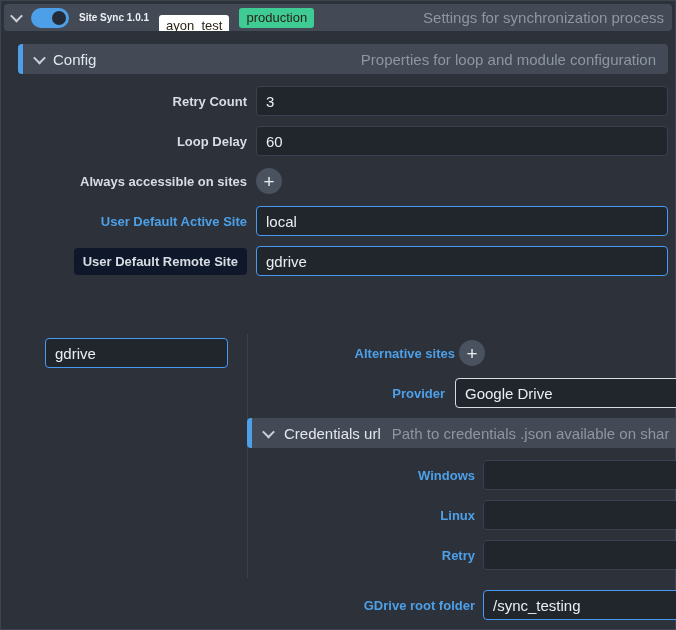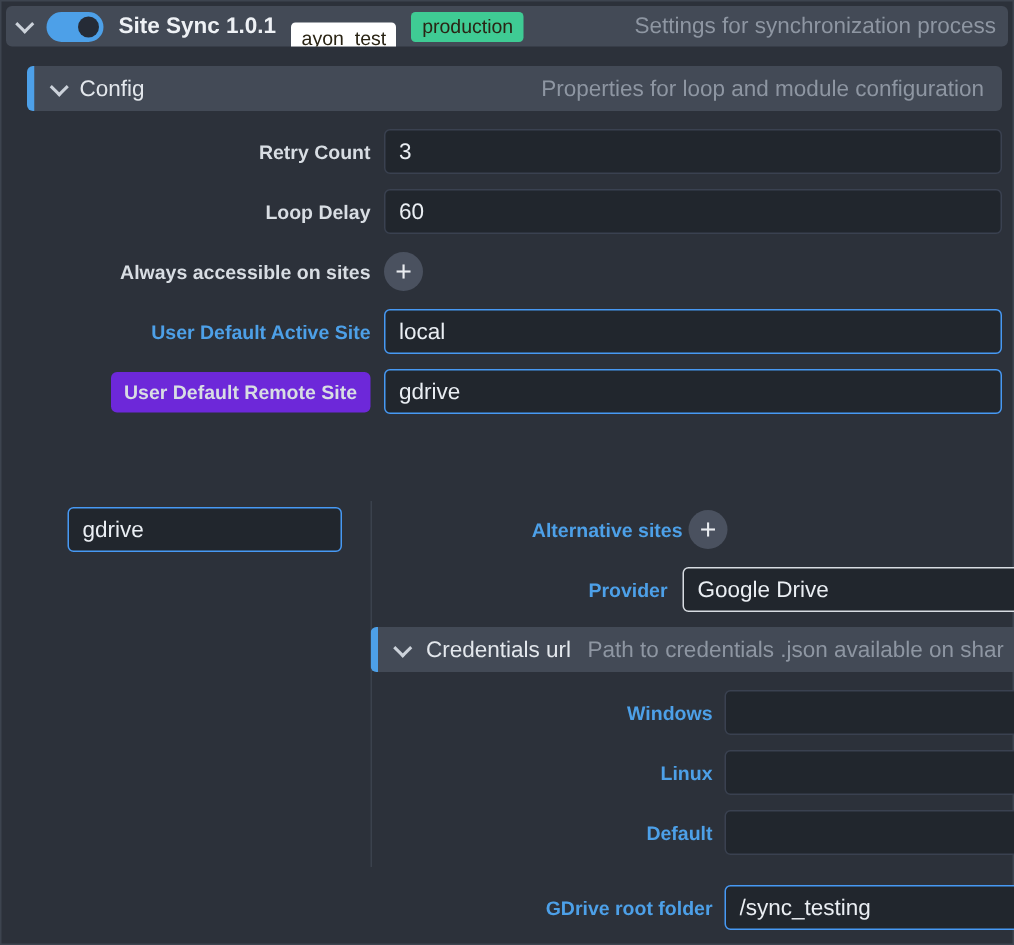--- a/index.html
+++ b/index.html
@@ -5,39 +5,39 @@
   * { margin:0; padding:0; box-sizing:border-box; }
   html,body { width:676px; height:630px; }
   body { background:#2c313a; font-family:"Liberation Sans", sans-serif; overflow:hidden; }
   #app { position:relative; width:676px; height:630px; background:#2c313a;
          box-shadow: inset 0 0 0 1px #3d444f; overflow:hidden; }
   .abs { position:absolute; }
   .bar { background:#434a56; border-radius:4px; display:flex; align-items:center; overflow:hidden; }
   .accent { border-left:5px solid #4da0e8; }
   .chev { width:9px; height:9px; border-left:2px solid #ccd2da; border-bottom:2px solid #ccd2da;
           transform:rotate(-45deg) translate(1px,-1px); flex:none; display:inline-block; }
-  .title { color:#eef1f5; font-size:15px; font-weight:700; white-space:nowrap; }
+  .title { color:#eef1f5; font-size:10px; font-weight:700; white-space:nowrap; }
   .sec-title { color:#e3e7ec; font-size:15px; white-space:nowrap; }
   .desc { color:#8e96a2; font-size:15px; white-space:nowrap; overflow:hidden; }
   .lblrow { display:flex; align-items:center; justify-content:flex-end; }
   .lbl { color:#d8dde3; font-size:13px; font-weight:600; text-align:right; white-space:nowrap; }
   .blue { color:#4da0e8; }
   .ital { }
   .inp { background:#21262d; border:1px solid #3a4150; border-radius:4px; color:#eaeef3;
          font-size:15px; padding:0 9px; height:30px; outline:none;
          font-family:"Liberation Sans", sans-serif; }
   .mod { border-color:#4799f4; }
   .plus { width:26px; height:26px; border-radius:50%; background:#4a515f; color:#e9ecf0;
           font-size:19px; display:flex; align-items:center; justify-content:center;
           border:none; line-height:1; cursor:pointer; font-family:"Liberation Sans", sans-serif; }
   .badge { height:20px; padding:0 7px; border-radius:3px; font-size:13px; display:flex;
            align-items:center; color:#2a2414; white-space:nowrap; }
   .toggle { width:38px; height:20px; border-radius:10px; background:#4da0e8; position:relative; flex:none; }
   .knob { position:absolute; top:3px; right:3px; width:14px; height:14px; border-radius:50%; background:#252b36; }
-  .dark-lbl { background:#6d28d9; border-radius:4px; padding:6px 9px; }
+  .dark-lbl { background:#0f172a; border-radius:4px; padding:6px 9px; }
   .select { background:#21262d; border:1px solid #d8dce2; border-radius:4px; color:#eaeef3;
             font-size:15px; padding:0 9px; display:flex; align-items:center; }
   .vline { width:1px; background:#3b424d; }
 </style>
 </head>
 <body>
 
 <div id="app">
 
   <div class="abs bar" style="left:4px;top:4px;width:668px;height:27px;padding:0 8px;gap:10px;">
@@ -107,21 +107,21 @@
     <span class="lbl blue ital">Windows</span>
   </div>
   <input class="abs inp" style="left: 483px; top: 460px; width: 217px;" value="">
 
   <div class="abs lblrow" style="left:300px;top:500px;width:175px;height:30px;">
     <span class="lbl blue ital">Linux</span>
   </div>
   <input class="abs inp" style="left: 483px; top: 500px; width: 217px;" value="">
 
   <div class="abs lblrow" style="left:300px;top:540px;width:175px;height:30px;">
-    <span class="lbl blue ital">Default</span>
+    <span class="lbl blue ital">Retry</span>
   </div>
   <input class="abs inp" style="left: 483px; top: 540px; width: 217px;" value="">
 
   <div class="abs lblrow" style="left:260px;top:590px;width:215px;height:30px;">
     <span class="lbl blue ital">GDrive root folder</span>
   </div>
   <input class="abs inp mod" style="left: 483px; top: 590px; width: 217px;" value="/sync_testing">
 
 </div>
 

